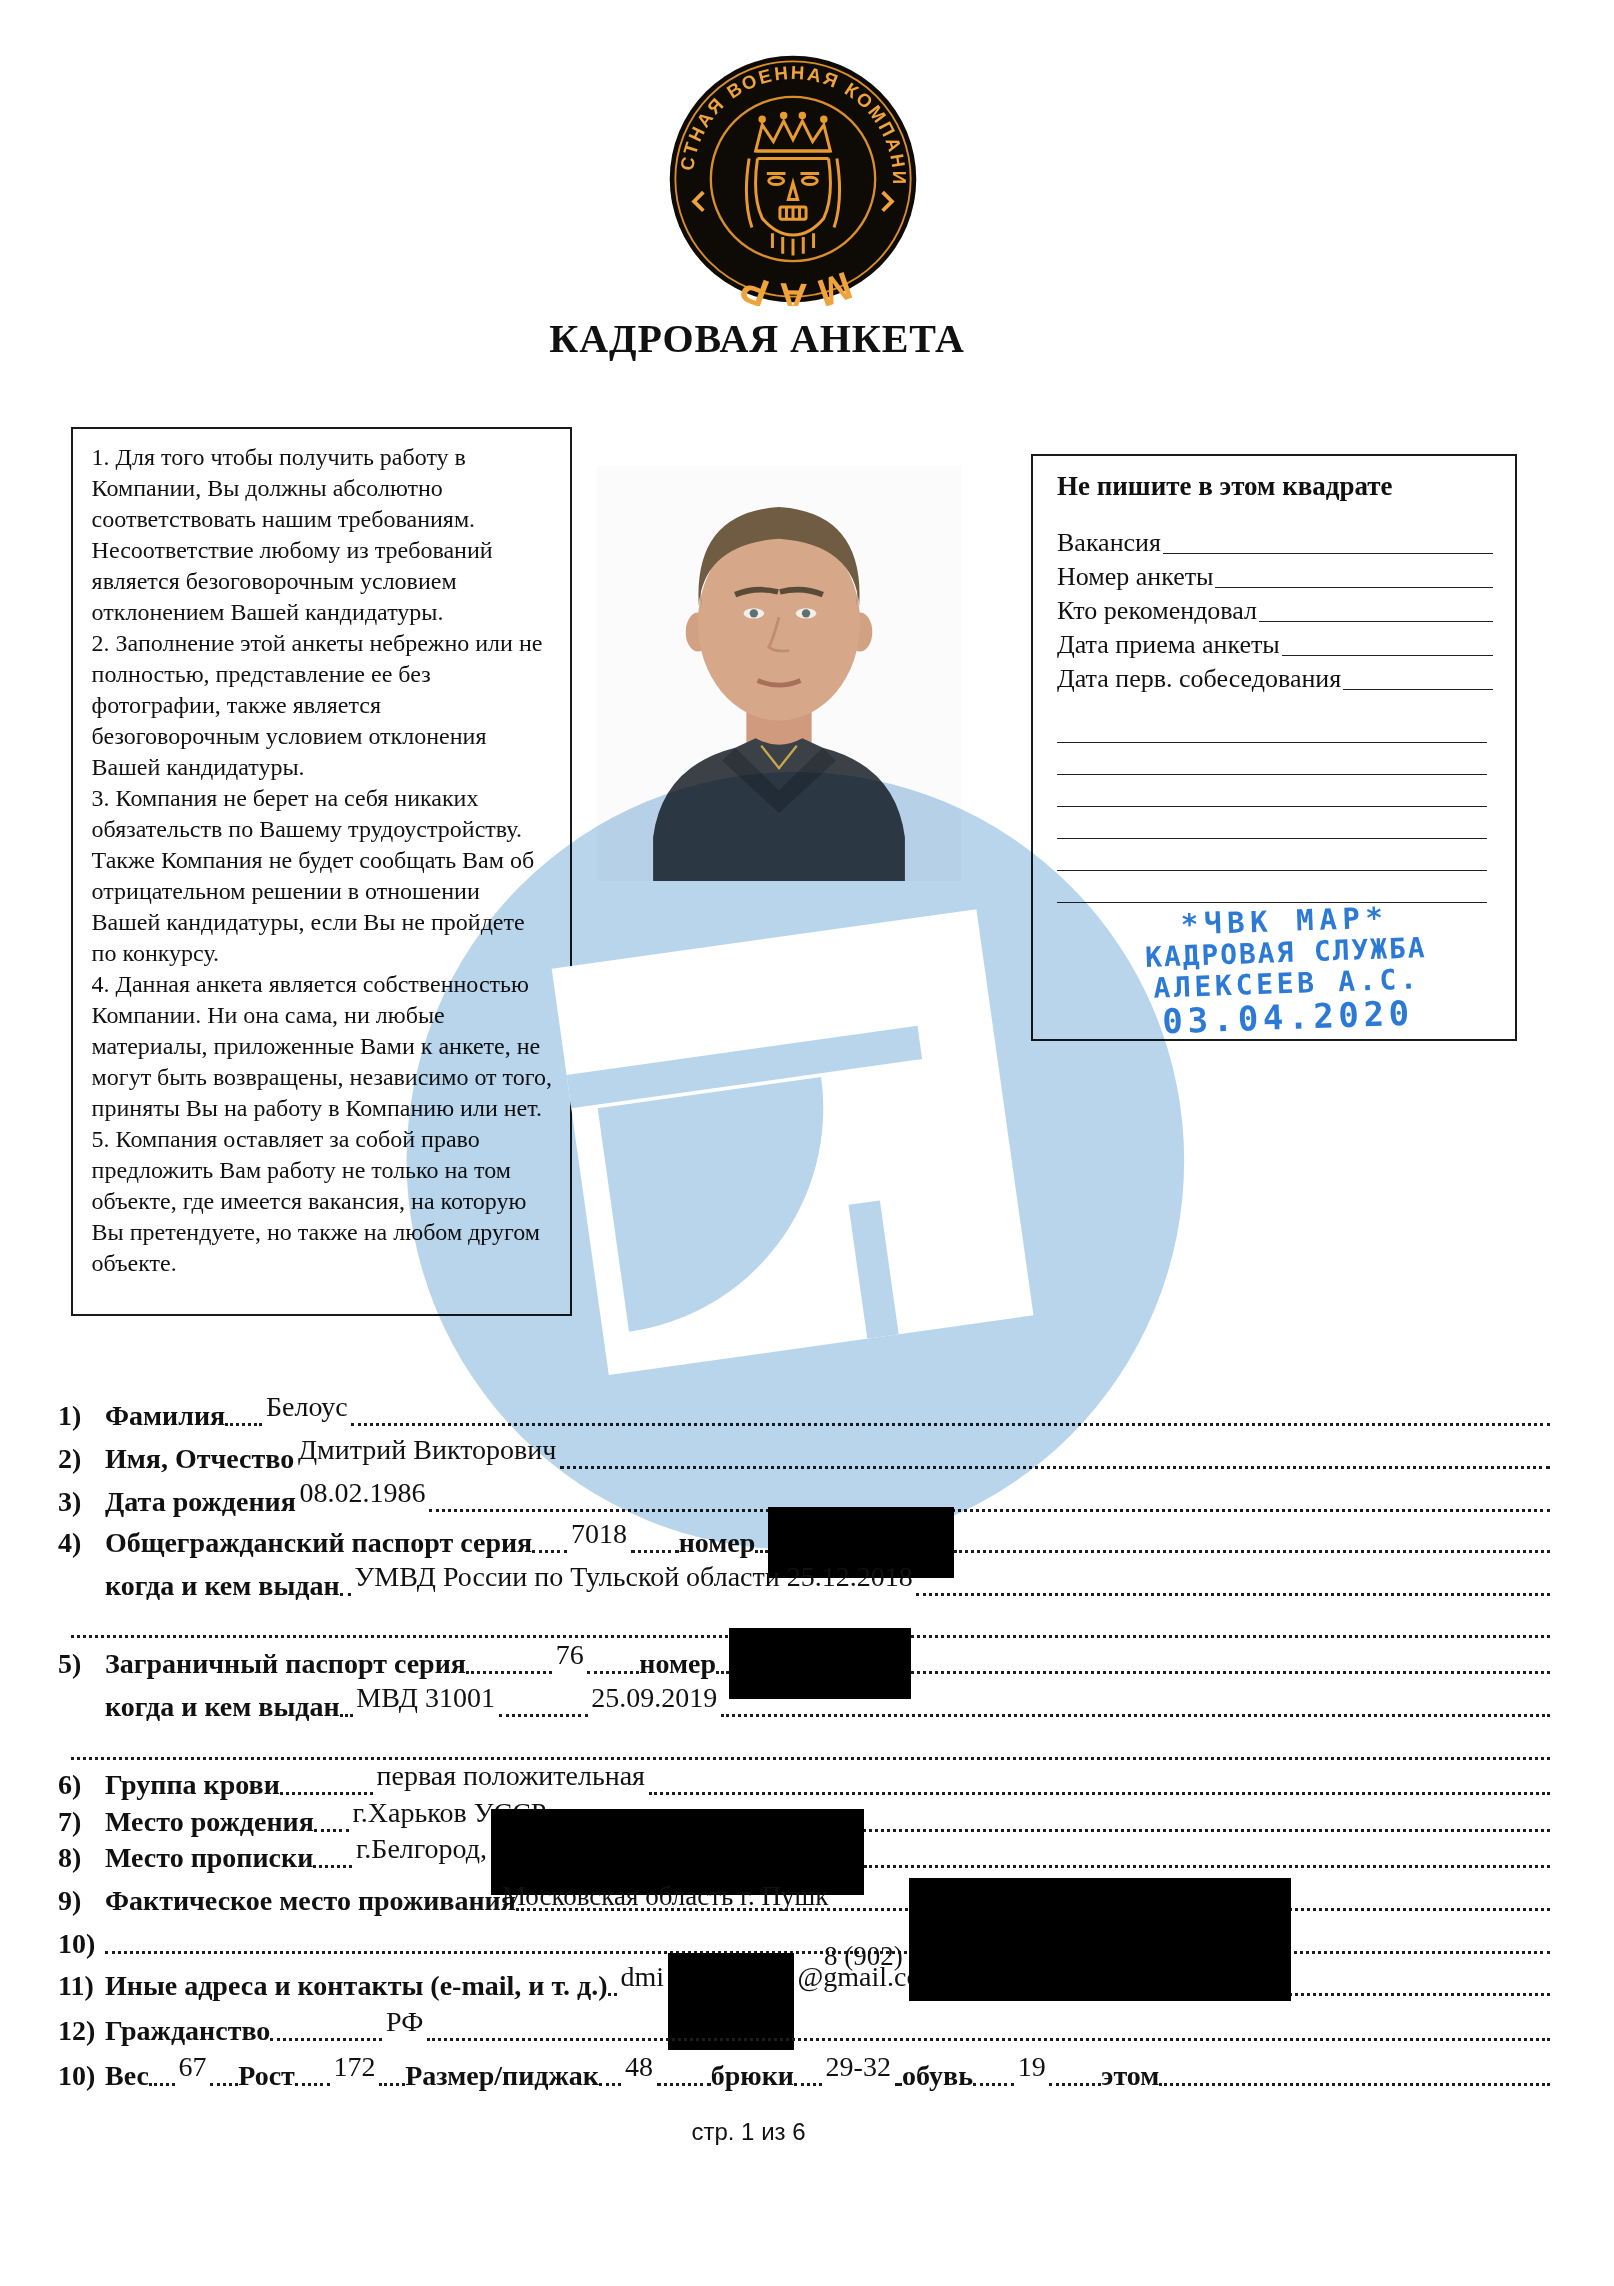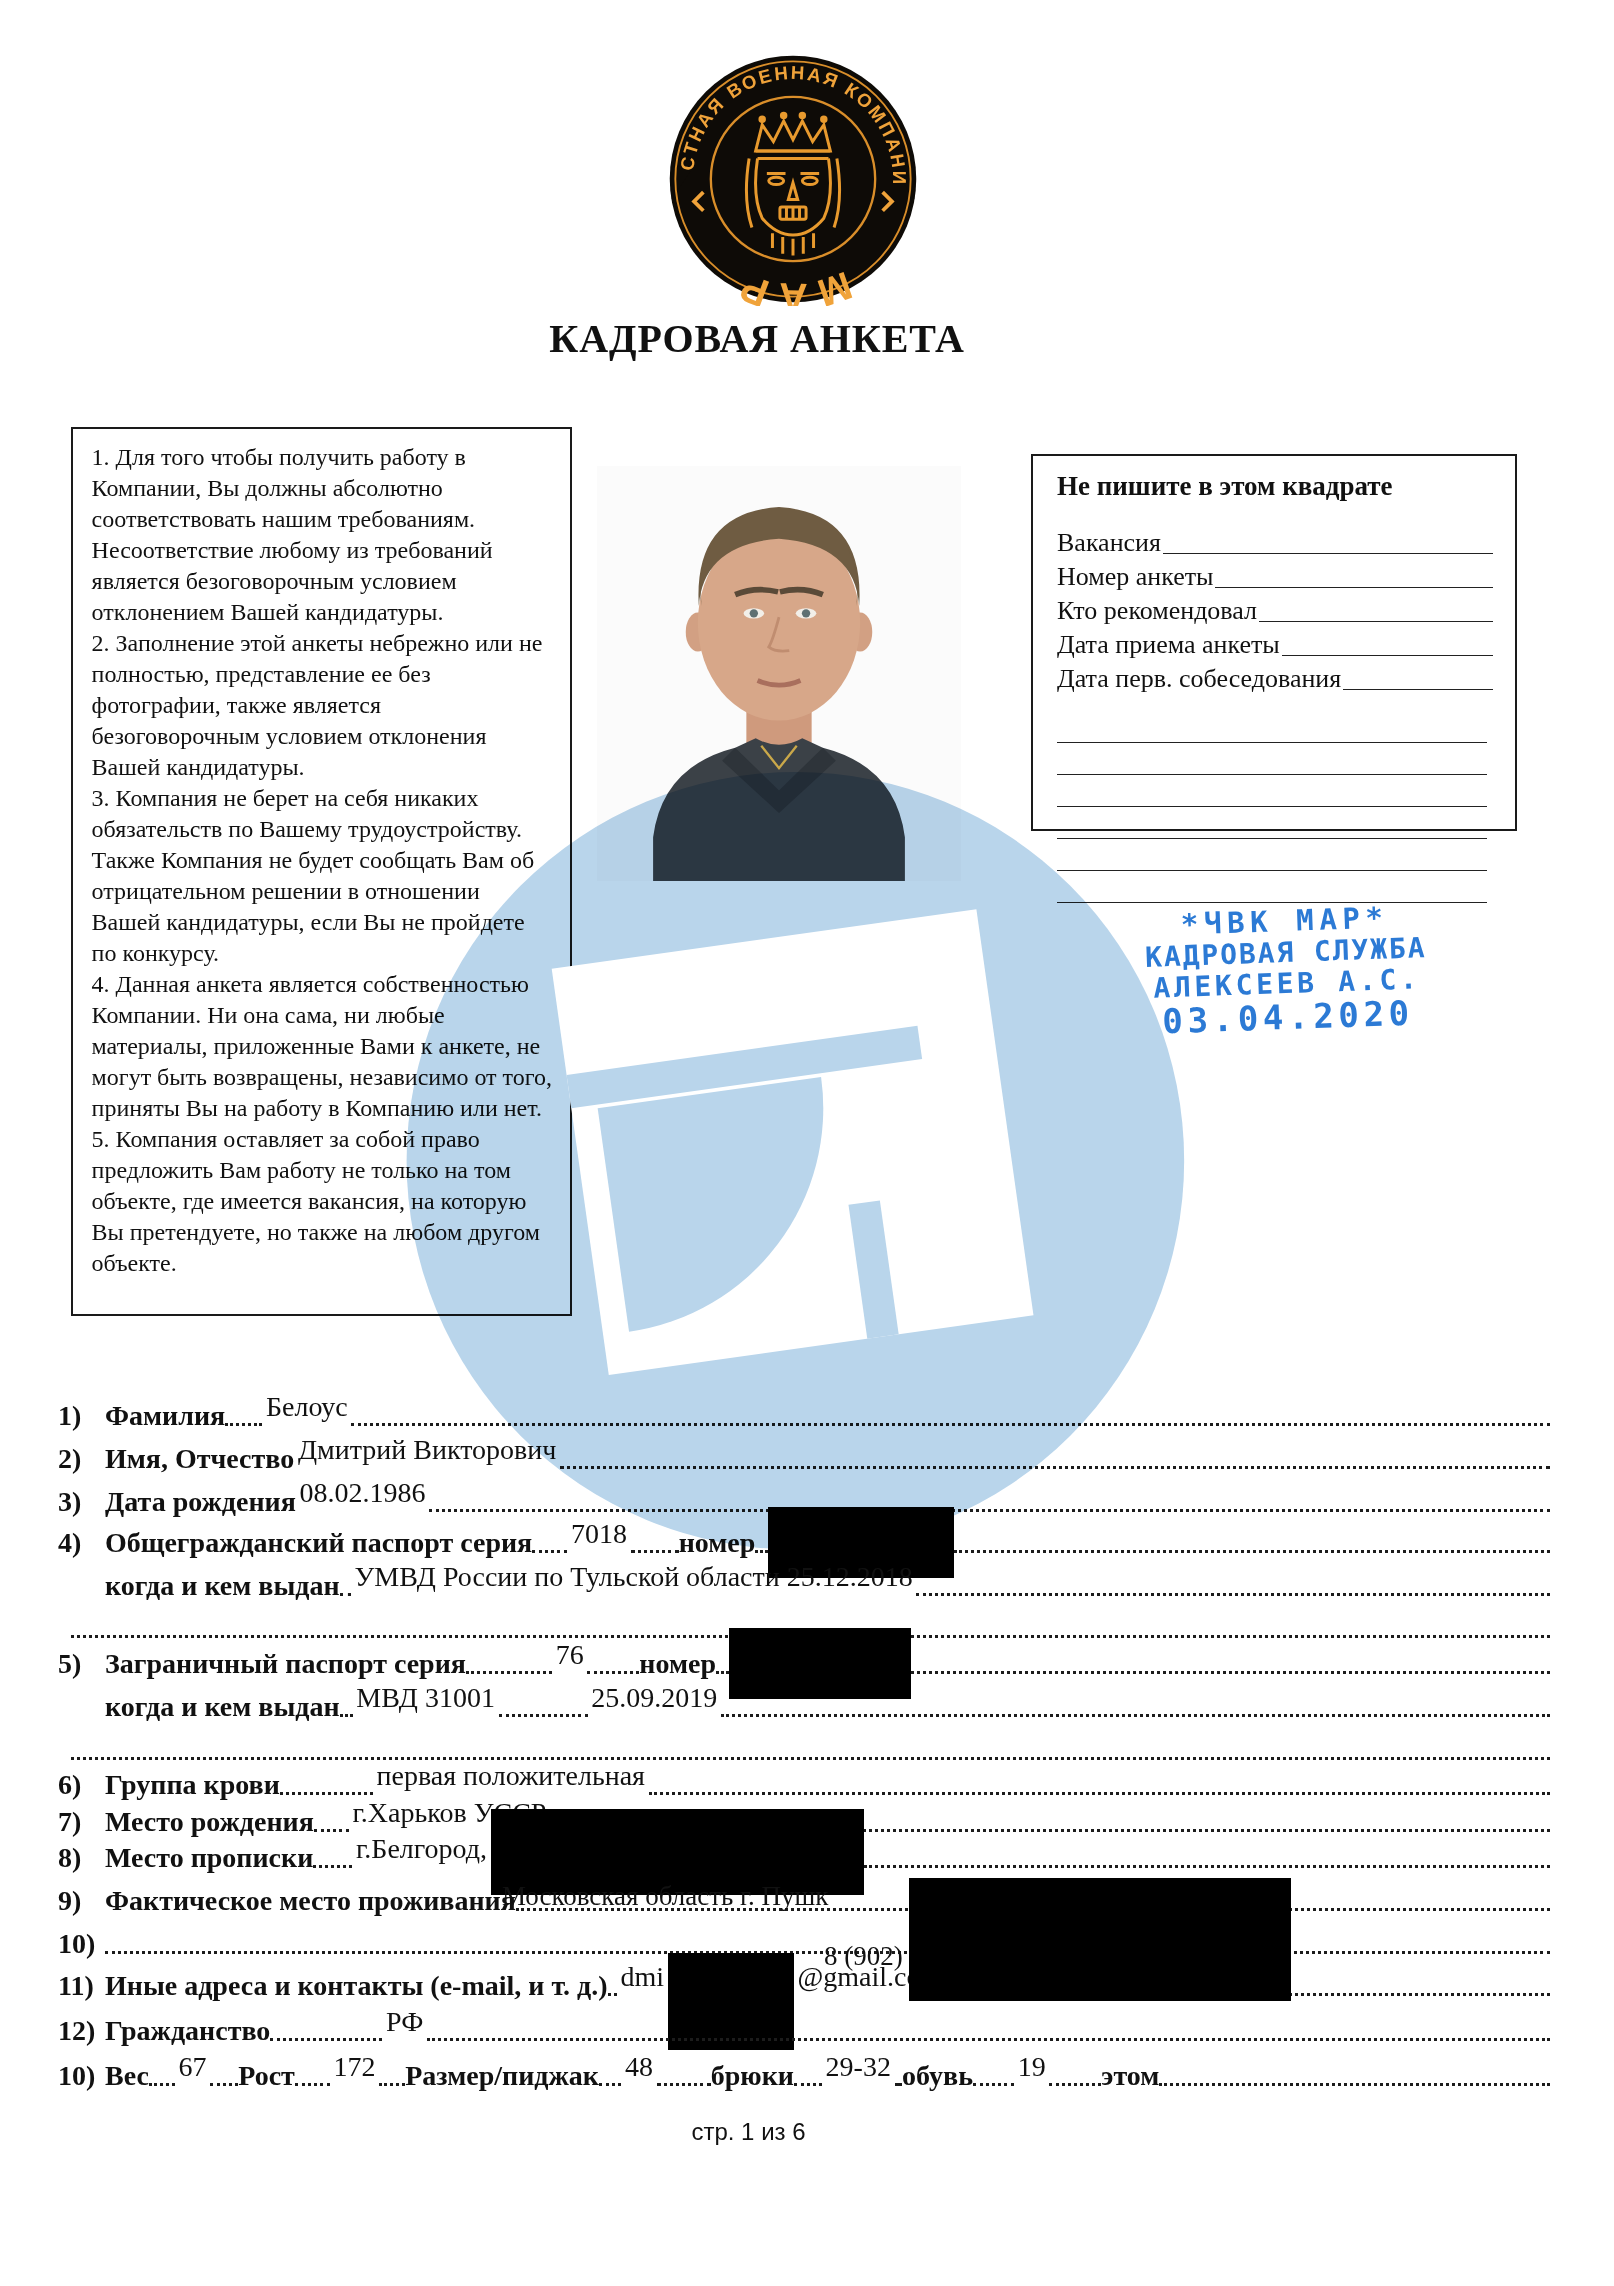--- a/index.html
+++ b/index.html
@@ -7,21 +7,21 @@
         font-family:"Liberation Serif",serif;color:#111;}
   
   .logo-wrap{position:absolute;left:666px;top:52px;width:254px;height:254px;}
   .doc-title{position:absolute;left:0;top:315px;width:1514px;text-align:center;
              font-size:40px;font-weight:bold;letter-spacing:0.9px;}
   
   .instr-box{position:absolute;left:71px;top:427px;width:501px;height:889px;
              border:2.8px solid #1a1a1a;box-sizing:border-box;padding:13px 17px 9.3px 18.6px;z-index:2;}
   .instr-box p{margin:0;font-size:24px;line-height:31px;}
   
-  .nw-box{position:absolute;left:1031px;top:454px;width:486px;height:377px;
+  .nw-box{position:absolute;left:1031px;top:454px;width:486px;height:587px;
           border:2.8px solid #1a1a1a;box-sizing:border-box;padding:15px 22.4px 0 24px;z-index:2;font-family:Liberation Serif, serif;}
   .nw-title{font-size:27px;font-weight:bold;margin-bottom:22.4px;}
   .nw-row{display:flex;align-items:flex-end;height:34px;font-size:26px;}
   .nw-row .ln{flex:1;border-bottom:1.9px solid #222;margin-bottom:4.7px;margin-left:1.9px;}
   .nw-blank{height:31px;border-bottom:1.9px solid #222;margin-right:5.6px;}
   
   .photo{position:absolute;left:597px;top:466px;width:364px;height:415px;z-index:1;}
   
   .wm-circle{position:absolute;left:0;top:0;width:1615px;height:2287px;z-index:4;
              mix-blend-mode:multiply;pointer-events:none;}

